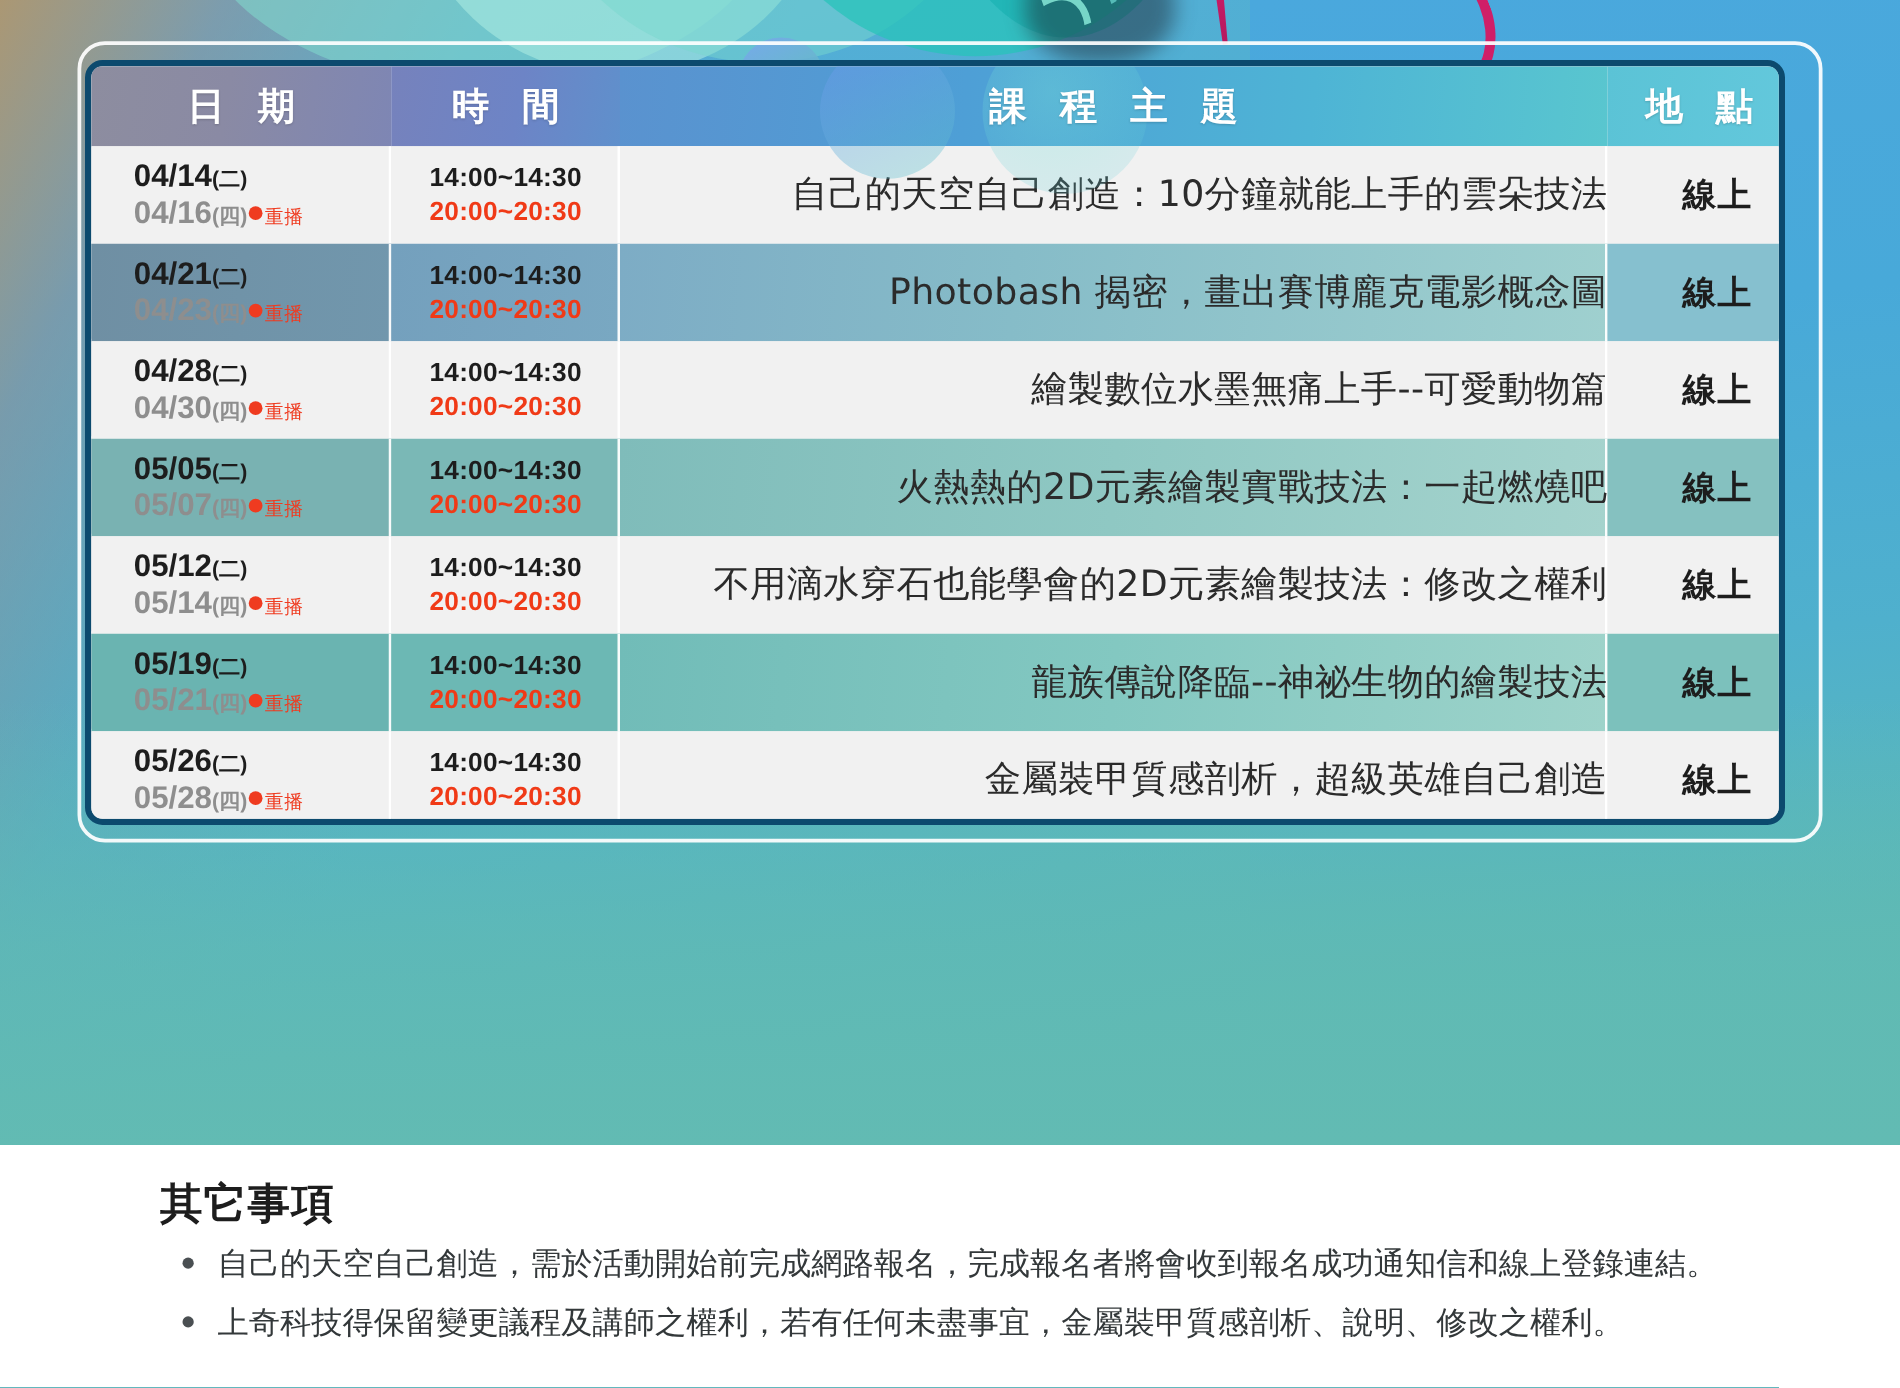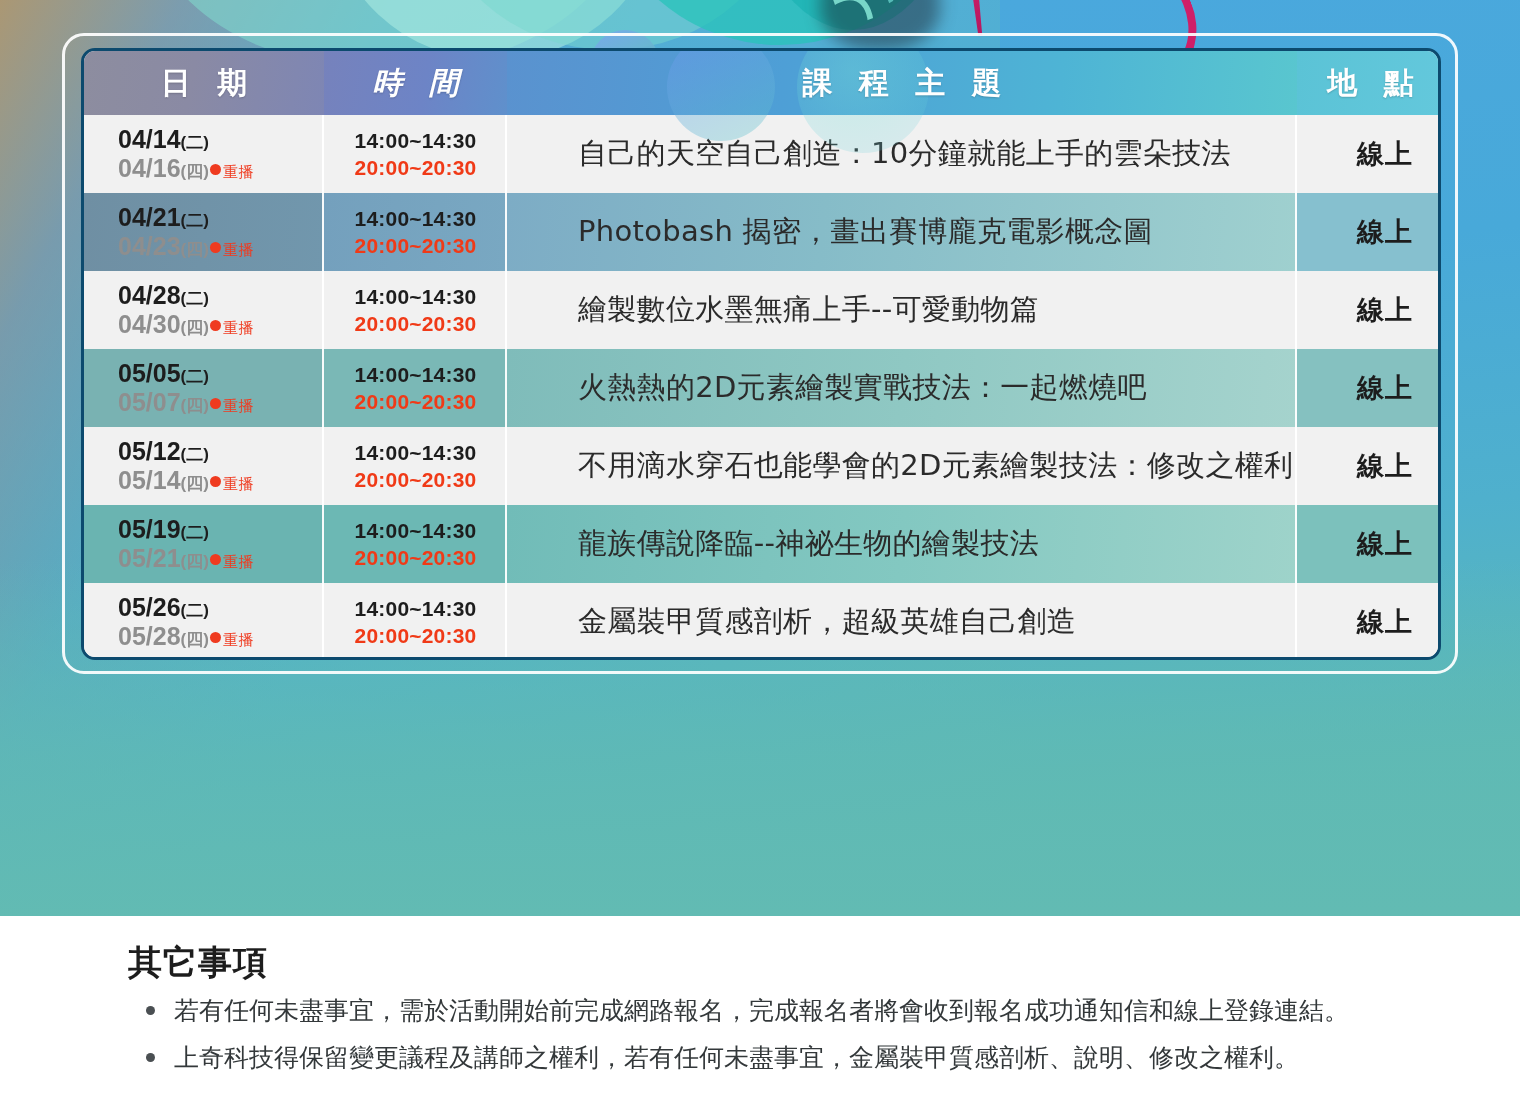--- a/index.html
+++ b/index.html
@@ -72,38 +72,38 @@
     transform:rotate(-22deg);
   }
 
   
   #card{
     position:absolute;left:62px;top:33px;width:1396px;height:641px;z-index:3;
     border:3px solid rgba(255,255,255,0.92);border-radius:22px;
     box-sizing:border-box;padding:10px;
   }
   #table-wrap{
-    position:absolute;left:81px;top:48px;width:1360px;height:612px;z-index:4;
-    border:3px solid #0c4a6e;border-radius:14px;overflow:hidden;box-sizing:border-box;
+    position:absolute;left:68px;top:48px;width:1360px;height:612px;z-index:4;
+    border:5px solid #0c4a6e;border-radius:14px;overflow:hidden;box-sizing:border-box;
     background:#f1f1f1;
   }
   table.sched{border-collapse:collapse;width:100%;table-layout:fixed;}
   table.sched td,table.sched th{padding:0;margin:0;border:0;}
 
   col.c-date{width:240px;}
   col.c-time{width:183px;}
   col.c-topic{width:790px;}
   col.c-place{width:147px;}
 
   
   thead th{height:64px;vertical-align:middle;text-align:center;
     color:#fff;font-weight:bold;font-size:30px;letter-spacing:9px;
     text-shadow:0 1px 2px rgba(0,0,0,0.18);}
   th.h-date{background:linear-gradient(100deg,#8d8d9f 0%,#8a8aa4 45%,#7e86b4 100%);}
-  th.h-time{background:linear-gradient(100deg,#7682bc 0%,#6d84c6 55%,#5f90cc 100%);font-style:italic;}
+  th.h-time{background:linear-gradient(100deg,#7682bc 0%,#6d84c6 55%,#5f90cc 100%);}
   th.h-topic{background:linear-gradient(95deg,#5a92cf 0%,#4e9fd6 35%,#4eb4d5 70%,#59c6cf 100%);position:relative;}
   th.h-place{background:linear-gradient(95deg,#5bc3d6 0%,#63c8dc 100%);}
   th .ht{position:relative;z-index:2;display:inline-block;text-indent:9px;}
   .hdr-bubble{position:absolute;left:160px;top:-18px;width:108px;height:108px;border-radius:50%;
     background:linear-gradient(155deg,rgba(110,150,240,.45),rgba(95,200,200,.35));z-index:1;}
   .hdr-bubble2{position:absolute;left:290px;top:-30px;width:132px;height:132px;border-radius:50%;
     background:radial-gradient(circle at 42% 38%,rgba(120,225,215,.35),rgba(90,190,215,.15));z-index:1;}
 
   
   tbody tr{height:78px;}
@@ -142,21 +142,21 @@
        position:relative;top:-2px;}
   .replay{font-size:15px;color:#ef3b20;font-weight:normal;letter-spacing:.5px;}
 
   
   .time-box{text-align:center;}
   .t-day{font-size:21px;font-weight:bold;color:#1d1d1d;letter-spacing:.2px;line-height:1.3;}
   .t-night{font-size:21px;font-weight:bold;color:#f03a17;letter-spacing:.2px;line-height:1.3;}
 
   
   .topic{font-size:29px;color:#2b2b2b;padding-left:71px;letter-spacing:.3px;
-         font-family:"DejaVu Sans","Liberation Sans",sans-serif;}
+         font-family:"DejaVu Sans","Liberation Sans",sans-serif;text-align:right;}
   
   .place{font-size:27px;font-weight:bold;color:#1d1d1d;text-align:center;letter-spacing:1px;margin-left:29px;}
 
   
   #speaker{position:absolute;left:0;top:690px;width:1520px;height:226px;z-index:3;}
 
   
   #notes{position:absolute;left:0;top:916px;width:1520px;height:194px;background:#ffffff;z-index:3;}
   .notes-title{position:absolute;left:128px;top:24px;font-size:34px;font-weight:bold;color:#1d1d1d;letter-spacing:1px;}
   .notes-list{position:absolute;left:128px;top:78px;width:1250px;margin:0;padding:0;list-style:none;}
@@ -362,16 +362,16 @@
   
 
   
 
   
 </div>
 
 <div id="notes">
   <div class="notes-title">其它事項</div>
   <ul class="notes-list" id="notes-list">
-      <li><span class="bul"></span><span>若有任何未盡事宜，需於活動開始前完成網路報名，完成報名者將會收到報名成功通知信和線上登錄連結。</span></li>
+      <li><span class="bul"></span><span>自己的天空自己創造，需於活動開始前完成網路報名，完成報名者將會收到報名成功通知信和線上登錄連結。</span></li>
       <li><span class="bul"></span><span>上奇科技得保留變更議程及講師之權利，若有任何未盡事宜，金屬裝甲質感剖析、說明、修改之權利。</span></li>
     </ul>
 </div>
 
 </body></html>

